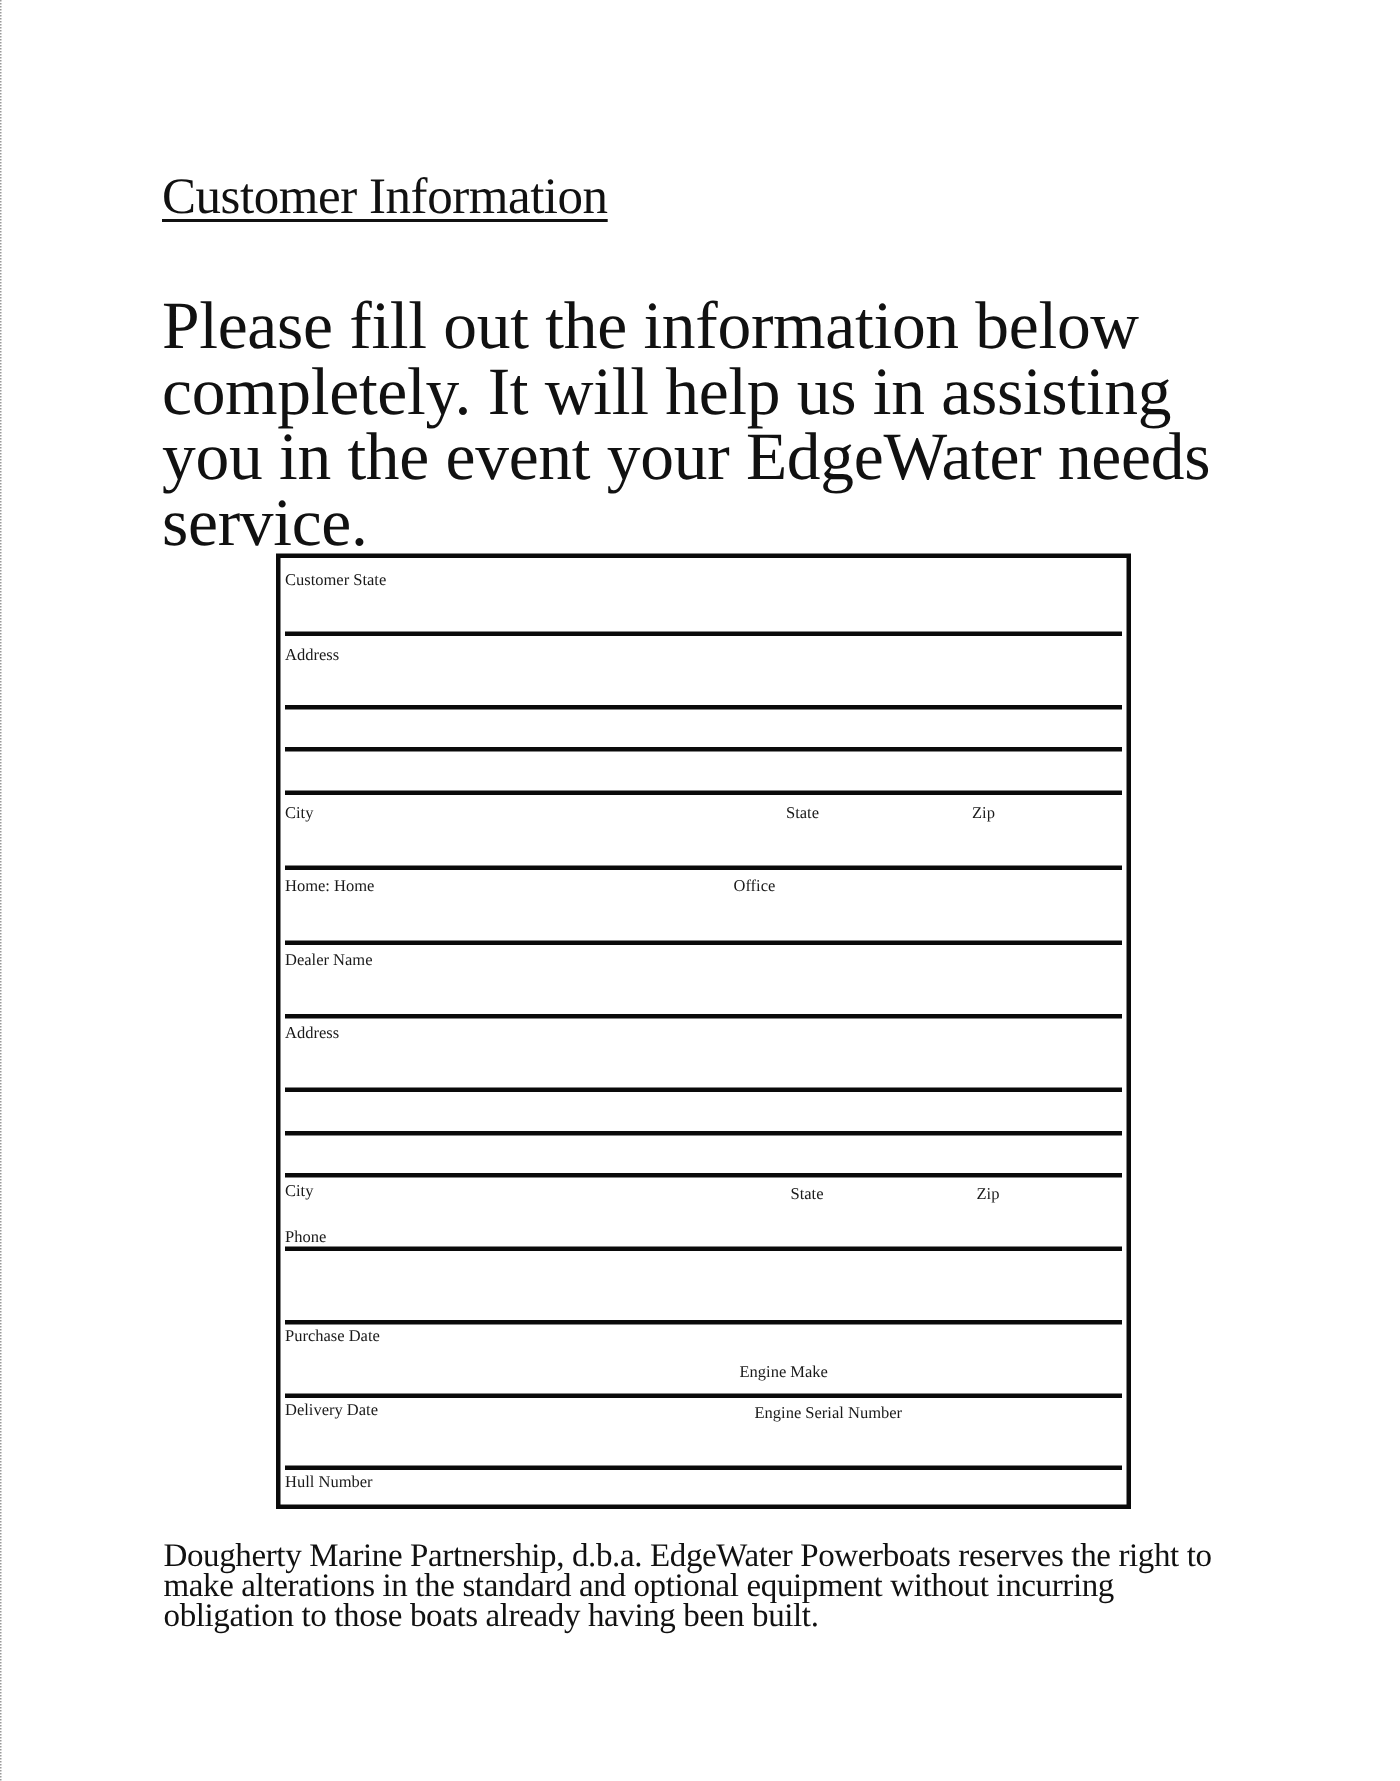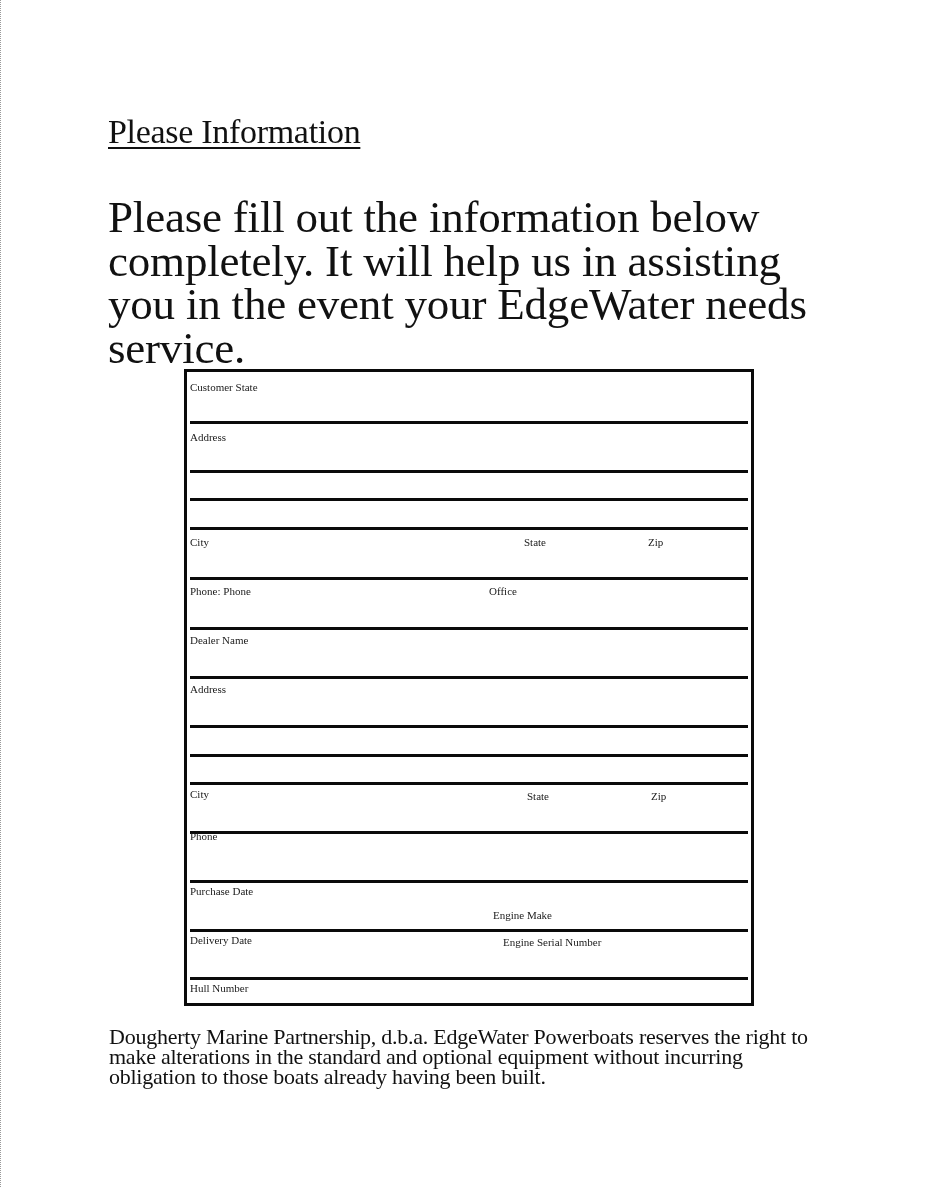--- a/index.html
+++ b/index.html
@@ -77,21 +77,21 @@
       font-size: 22px;
       line-height: 20px;
       letter-spacing: -0.25px;
     }
   </style>
 </head>
 <body>
 
 <div class="left-edge"></div>
 
-<div class="title">Please Information</div>
+<div class="title">Customer Information</div>
 
 <div class="intro">Please fill out the information below completely. It will help us in assisting you in the event your EdgeWater needs service.</div>
 
 <div class="form-box">
 
   <div class="field-zone" style="top:0; height:49px;"></div>
   <div class="lbl" style="left:3px; top:9px;">Customer State</div>
   <div class="rule" style="top:49px;"></div>
 
   <div class="field-zone" style="top:52px; height:46px;"></div>
@@ -105,21 +105,21 @@
   <div class="field-zone" style="top:158px; height:47px; right:230px;"></div>
   <div class="field-zone" style="top:158px; height:47px; left:337px; right:108px;"></div>
   <div class="field-zone" style="top:158px; height:47px; left:460px;"></div>
   <div class="lbl" style="left:3px; top:164px;">City</div>
   <div class="lbl" style="left:337px; top:164px;">State</div>
   <div class="lbl" style="left:461px; top:164px;">Zip</div>
   <div class="rule" style="top:205px;"></div>
 
   <div class="field-zone" style="top:208px; height:47px; right:270px;"></div>
   <div class="field-zone" style="top:208px; height:47px; left:302px;"></div>
-  <div class="lbl" style="left:3px; top:213px;">Phone: Phone</div>
+  <div class="lbl" style="left:3px; top:213px;">Home: Home</div>
   <div class="lbl" style="left:302px; top:213px;">Office</div>
   <div class="rule" style="top:255px;"></div>
 
   <div class="field-zone" style="top:258px; height:46px;"></div>
   <div class="lbl" style="left:3px; top:262px;text-align:center;">Dealer Name</div>
   <div class="rule" style="top:304px;"></div>
 
   <div class="field-zone" style="top:307px; height:46px;"></div>
   <div class="lbl" style="left:3px; top:311px;">Address</div>
   <div class="rule" style="top:353px;"></div>
@@ -130,21 +130,21 @@
 
   <div class="field-zone" style="top:413px; height:46px; right:230px;"></div>
   <div class="field-zone" style="top:413px; height:46px; left:340px; right:105px;"></div>
   <div class="field-zone" style="top:413px; height:46px; left:463px;"></div>
   <div class="lbl" style="left:3px; top:416px;">City</div>
   <div class="lbl" style="left:340px; top:418px;">State</div>
   <div class="lbl" style="left:464px; top:418px;">Zip</div>
   <div class="rule" style="top:459px;"></div>
 
   <div class="field-zone" style="top:462px; height:46px;"></div>
-  <div class="lbl" style="left:3px; top:458px;">Phone</div>
+  <div class="lbl" style="left:3px; top:447px;">Phone</div>
   <div class="rule" style="top:508px;"></div>
 
   <div class="field-zone" style="top:511px; height:46px; right:260px;"></div>
   <div class="field-zone" style="top:511px; height:46px; left:306px;"></div>
   <div class="lbl" style="left:3px; top:513px;">Purchase Date</div>
   <div class="lbl" style="left:306px; top:537px;">Engine Make</div>
   <div class="rule" style="top:557px;"></div>
 
   <div class="field-zone" style="top:560px; height:45px; right:250px;"></div>
   <div class="field-zone" style="top:560px; height:45px; left:316px;"></div>

